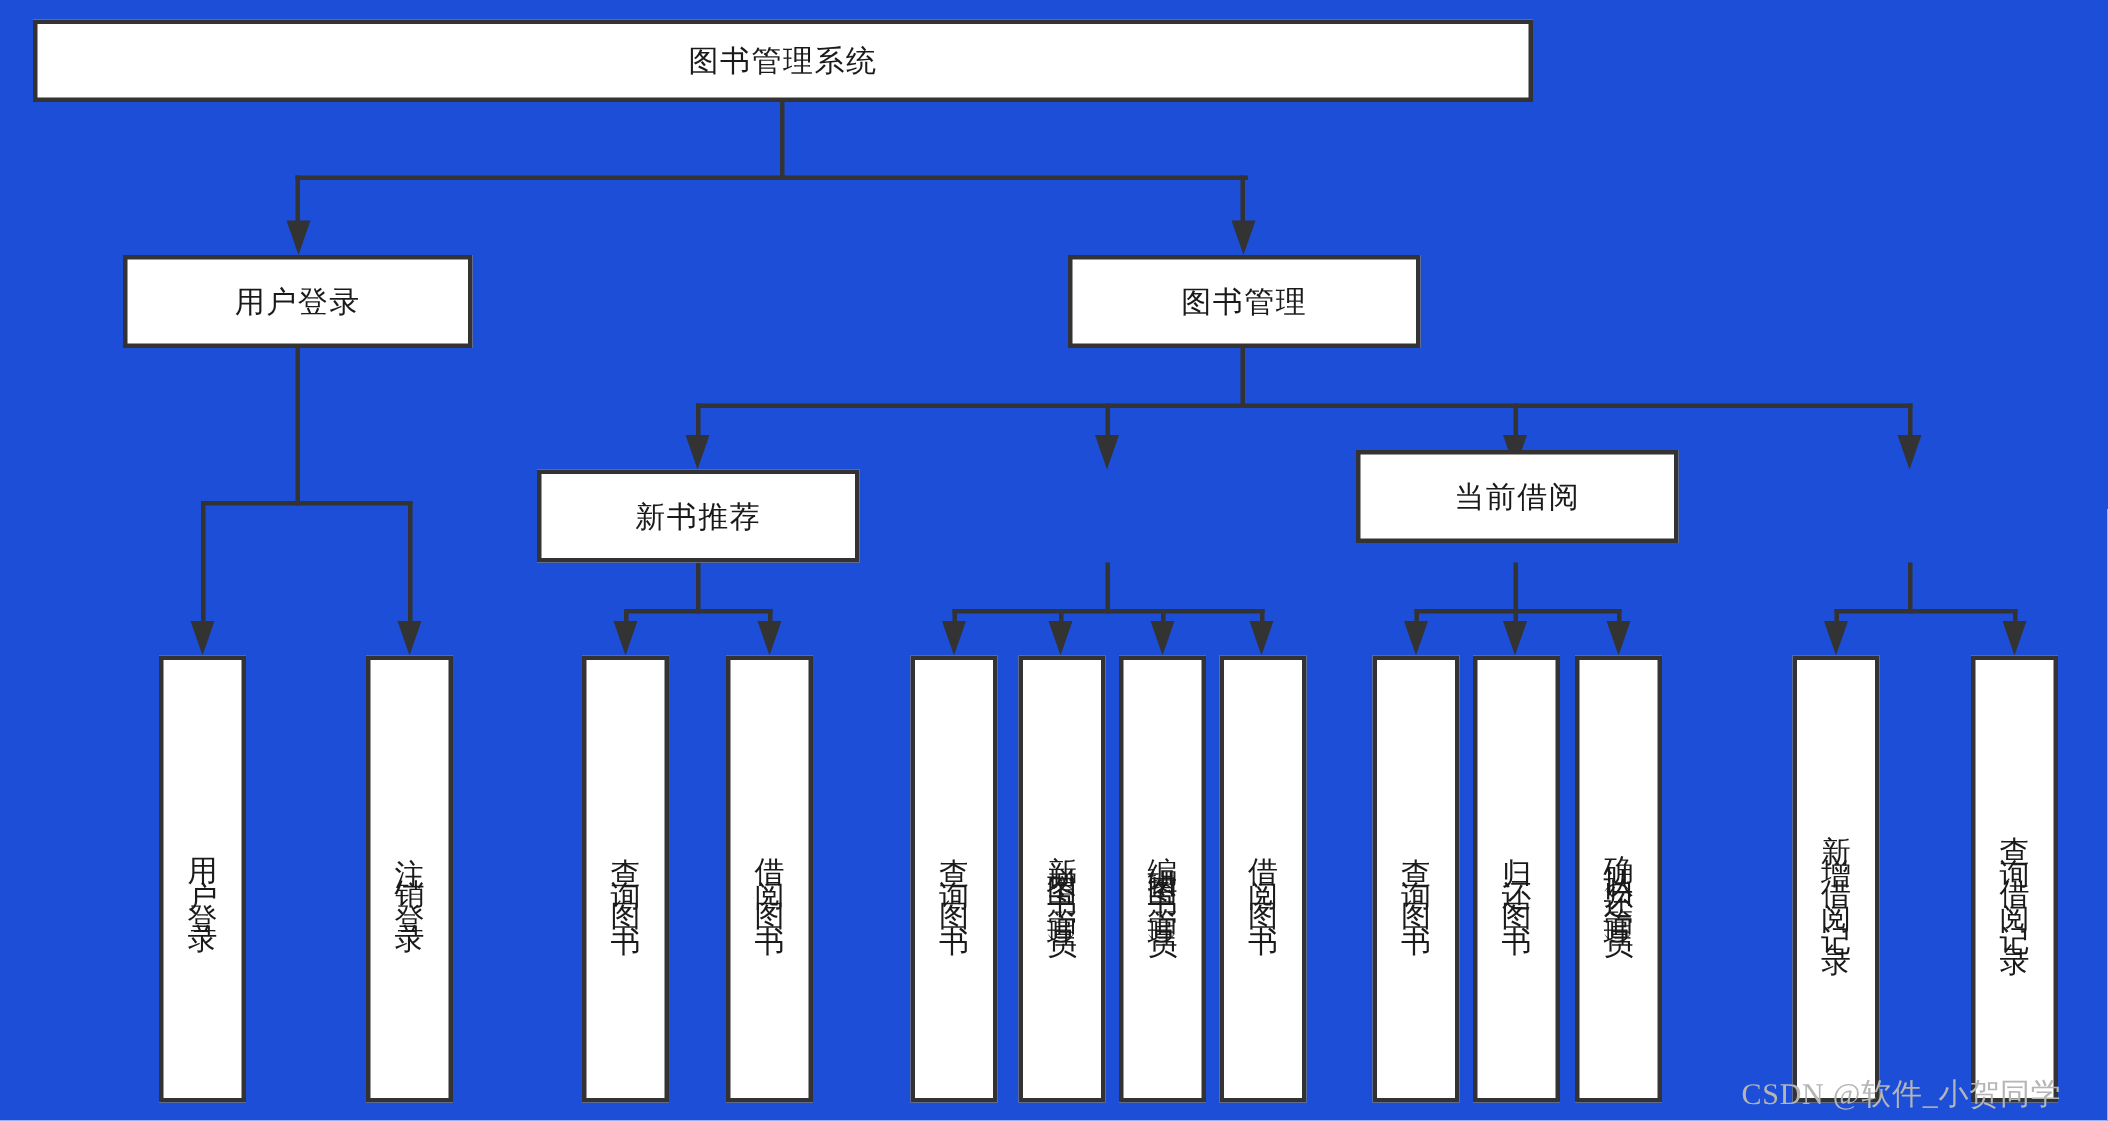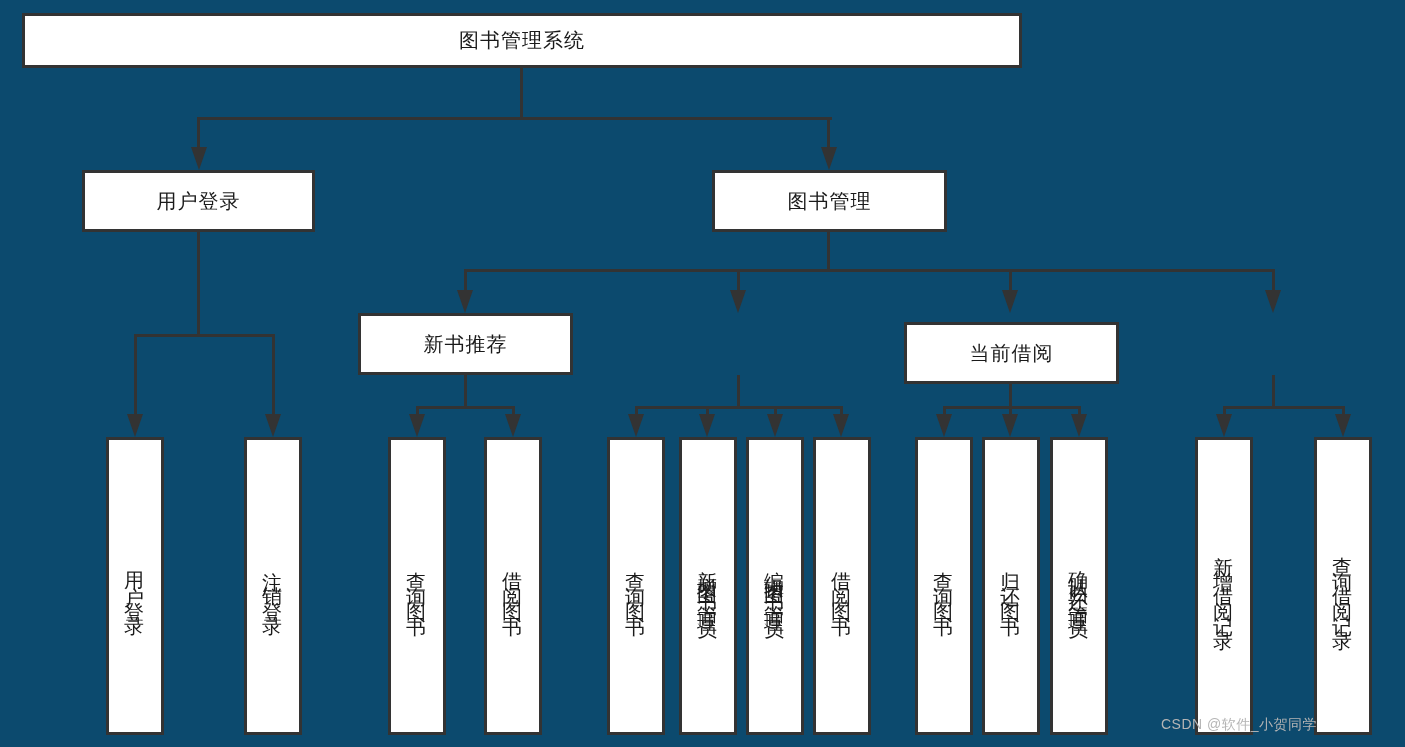--- a/index.html
+++ b/index.html
@@ -1,20 +1,20 @@
 <!DOCTYPE html>
 <html><head>
 <meta charset="utf-8">
 <style>
   html,body{margin:0;padding:0;background:#ffffff;}
   #canvas{
     position:relative;
     width:1405px;height:747px;
-    background:#0c4a6e;
-    font-family:Liberation Sans, sans-serif;
+    background:#1d4ed8;
+    font-family:Liberation Serif, serif;
     color:#1a1a1a;
     overflow:hidden;
   }
   
   .hbox{
     position:absolute;
     box-sizing:border-box;
     border:3px solid #333333;
     background:#ffffff;
     display:flex;align-items:center;justify-content:center;
@@ -40,21 +40,21 @@
   .line{position:absolute;background:#333333;z-index:1;}
   .arrow{
     position:absolute;width:0;height:0;z-index:1;
     border-left:8px solid transparent;
     border-right:8px solid transparent;
     border-top:23px solid #333333;
   }
   .watermark{
     position:absolute;
     left:1161px;top:716px;
-    font-size:14px;
+    font-size:20px;
     color:#b5b5b5;
     letter-spacing:0.5px;
     white-space:nowrap;
     z-index:6;
   }
 </style>
 </head>
 <body>
 
 <div id="canvas">
@@ -117,21 +117,21 @@
   <div class="arrow" style="left:1216px;top:414px;"></div>
   <div class="line" style="left:1342px;top:406px;width:3px;height:10px;"></div>
   <div class="arrow" style="left:1335px;top:414px;"></div>
 
   <div class="hbox" style="left:22px;top:13px;width:1000px;height:55px;">图书管理系统</div>
 
   <div class="hbox" style="left:82px;top:170px;width:233px;height:62px;">用户登录</div>
   <div class="hbox" style="left:712px;top:170px;width:235px;height:62px;">图书管理</div>
 
   <div class="hbox" style="left:358px;top:313px;width:215px;height:62px;">新书推荐</div>
-  <div class="hbox" style="left:904px;top:322px;width:215px;height:62px;">当前借阅</div>
+  <div class="hbox" style="left:904px;top:300px;width:215px;height:62px;">当前借阅</div>
 
   <div class="vbox" style="left:106px;">用户登录</div>
   <div class="vbox" style="left:244px;">注销登录</div>
 
   <div class="vbox" style="left:388px;">查询图书</div>
   <div class="vbox" style="left:484px;">借阅图书</div>
 
   <div class="vbox" style="left:607px;">查询图书</div>
   <div class="vbox long" style="left:679px;">新增图书（管理员）</div>
   <div class="vbox long" style="left:746px;">编辑图书（管理员）</div>

